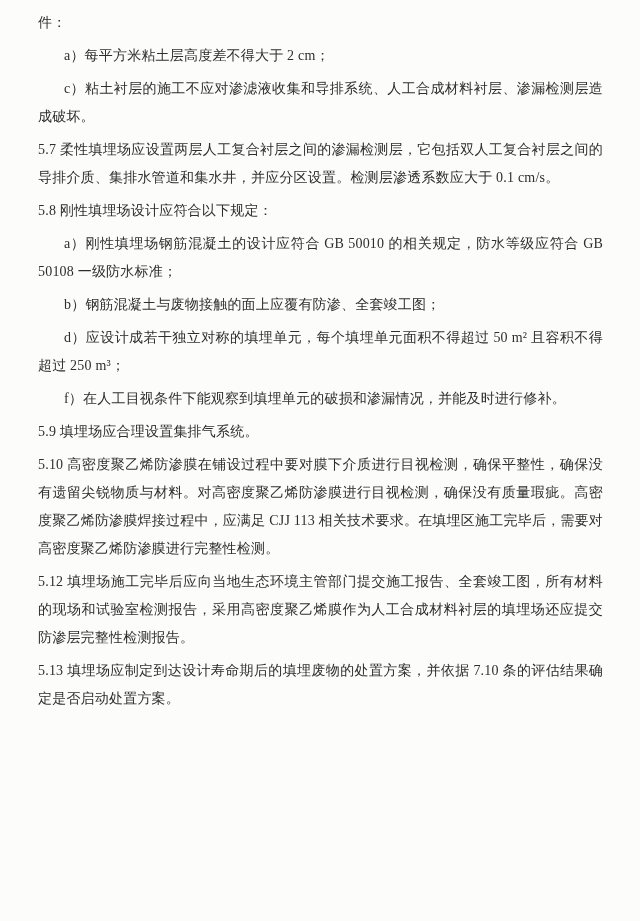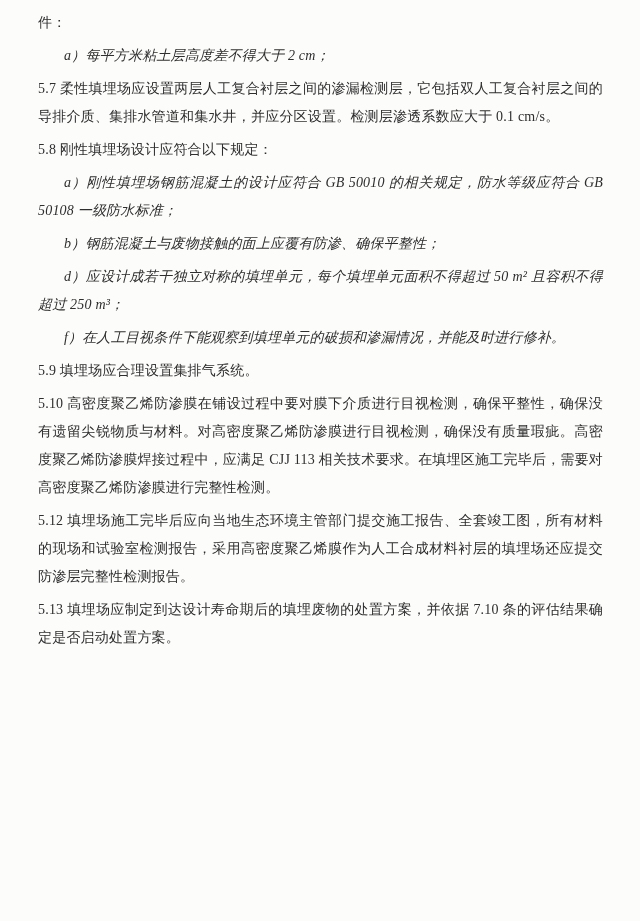--- a/index.html
+++ b/index.html
@@ -26,32 +26,32 @@
   }
   .page p {
     margin: 0;
     text-align: justify;
   }
   .page p + p {
     margin-top: 5px;
   }
   .page p.item {
     text-indent: 26px;
-    font-style: italic;
   }
 </style>
 </head>
 <body>
 
 <main class="page">
   <p>件：</p>
   <p class="item">a）每平方米粘土层高度差不得大于 2 cm；</p>
+  <p class="item">c）粘土衬层的施工不应对渗滤液收集和导排系统、人工合成材料衬层、渗漏检测层造成破坏。</p>
   <p>5.7 柔性填埋场应设置两层人工复合衬层之间的渗漏检测层，它包括双人工复合衬层之间的导排介质、集排水管道和集水井，并应分区设置。检测层渗透系数应大于 0.1 cm/s。</p>
   <p>5.8 刚性填埋场设计应符合以下规定：</p>
   <p class="item">a）刚性填埋场钢筋混凝土的设计应符合 GB 50010 的相关规定，防水等级应符合 GB 50108 一级防水标准；</p>
-  <p class="item">b）钢筋混凝土与废物接触的面上应覆有防渗、确保平整性；</p>
+  <p class="item">b）钢筋混凝土与废物接触的面上应覆有防渗、全套竣工图；</p>
   <p class="item">d）应设计成若干独立对称的填埋单元，每个填埋单元面积不得超过 50 m² 且容积不得超过 250 m³；</p>
   <p class="item">f）在人工目视条件下能观察到填埋单元的破损和渗漏情况，并能及时进行修补。</p>
   <p>5.9 填埋场应合理设置集排气系统。</p>
   <p>5.10 高密度聚乙烯防渗膜在铺设过程中要对膜下介质进行目视检测，确保平整性，确保没有遗留尖锐物质与材料。对高密度聚乙烯防渗膜进行目视检测，确保没有质量瑕疵。高密度聚乙烯防渗膜焊接过程中，应满足 CJJ 113 相关技术要求。在填埋区施工完毕后，需要对高密度聚乙烯防渗膜进行完整性检测。</p>
   <p>5.12 填埋场施工完毕后应向当地生态环境主管部门提交施工报告、全套竣工图，所有材料的现场和试验室检测报告，采用高密度聚乙烯膜作为人工合成材料衬层的填埋场还应提交防渗层完整性检测报告。</p>
   <p>5.13 填埋场应制定到达设计寿命期后的填埋废物的处置方案，并依据 7.10 条的评估结果确定是否启动处置方案。</p>
 </main>
 
 </body></html>

